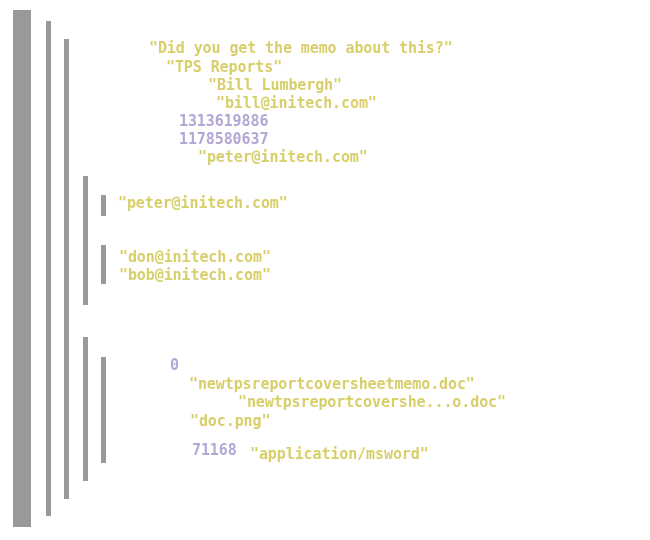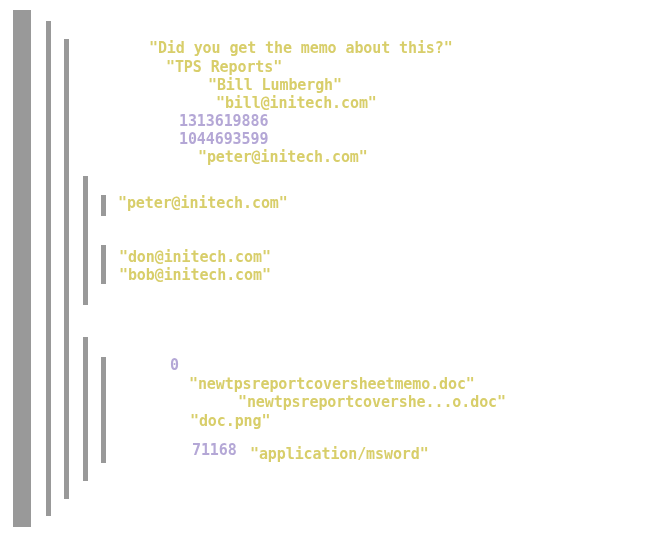--- a/index.html
+++ b/index.html
@@ -40,21 +40,21 @@
       <div class="guide" style="left: 101px; top: 195px; width: 5px; height: 21px; background: rgb(153, 153, 153);"></div>
       <div class="guide" style="left: 101px; top: 245px; width: 5px; height: 39px; background: rgb(153, 153, 153);"></div>
       <div class="guide" style="left: 101px; top: 357px; width: 5px; height: 106px; background: rgb(153, 153, 153);"></div>
     </div>
   <div id="tokens-layer">
       <div class="token string" style="left: 149px; top: 41px; color: rgb(216, 206, 106);">"Did you get the memo about this?"</div>
       <div class="token string" style="left: 166px; top: 59.5px; color: rgb(216, 206, 106);">"TPS Reports"</div>
       <div class="token string" style="left: 208px; top: 78px; color: rgb(216, 206, 106);">"Bill Lumbergh"</div>
       <div class="token string" style="left: 216px; top: 96px; color: rgb(216, 206, 106);">"bill@initech.com"</div>
       <div class="token number" style="left: 179px; top: 114px; color: rgb(180, 167, 214);">1313619886</div>
-      <div class="token number" style="left: 179px; top: 132px; color: rgb(180, 167, 214);">1044693599</div>
+      <div class="token number" style="left: 179px; top: 132px; color: rgb(180, 167, 214);">1178580637</div>
       <div class="token string" style="left: 198px; top: 150px; color: rgb(216, 206, 106);">"peter@initech.com"</div>
       <div class="token string" style="left: 118px; top: 195.5px; color: rgb(216, 206, 106);">"peter@initech.com"</div>
       <div class="token string" style="left: 119px; top: 249.5px; color: rgb(216, 206, 106);">"don@initech.com"</div>
       <div class="token string" style="left: 119px; top: 268px; color: rgb(216, 206, 106);">"bob@initech.com"</div>
       <div class="token number" style="left: 170px; top: 358px; color: rgb(180, 167, 214);">0</div>
       <div class="token string" style="left: 189px; top: 377px; color: rgb(216, 206, 106);">"newtpsreportcoversheetmemo.doc"</div>
       <div class="token string" style="left: 238px; top: 394.5px; color: rgb(216, 206, 106);">"newtpsreportcovershe...o.doc"</div>
       <div class="token string" style="left: 190px; top: 413.5px; color: rgb(216, 206, 106);">"doc.png"</div>
       <div class="token number" style="left: 192px; top: 431px; color: rgb(180, 167, 214); margin-top: 12px;">71168</div>
       <div class="token string" style="left: 250px; top: 446.5px; color: rgb(216, 206, 106);">"application/msword"</div>

